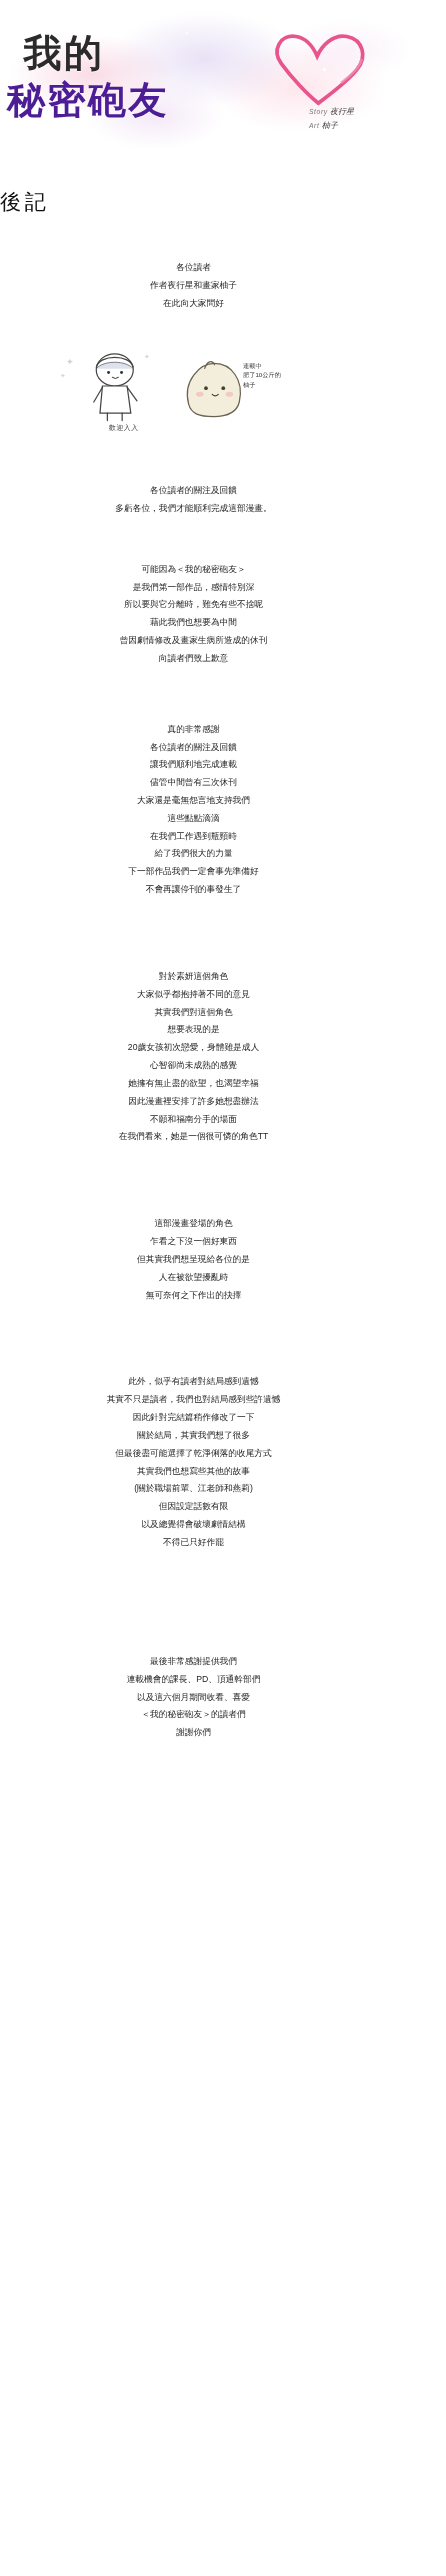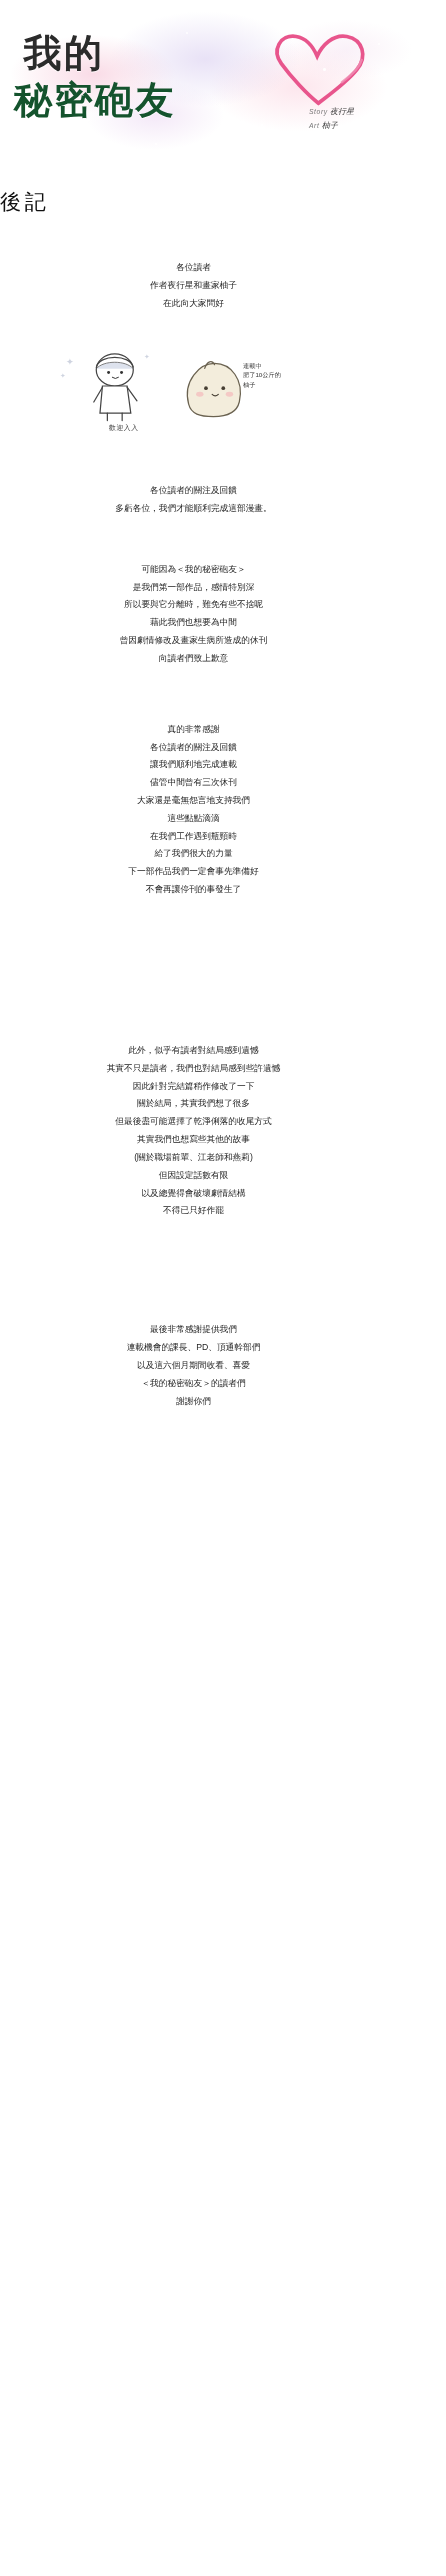--- a/index.html
+++ b/index.html
@@ -39,25 +39,25 @@
     left:23.6px; top:32px;
     font-size:38px;
     font-weight:bold;
     letter-spacing:2.5px;
     color:#2b2b2b;
     line-height:1.12;
     text-shadow:0 1.2px 0 rgba(255,255,255,.7);
   }
   .title-sub {
     position:absolute;
-    left:14px; top:79px;
+    left:7px; top:79px;
     font-size:38px;
     font-weight:bold;
     letter-spacing:2.5px;
-    color:#14532d;
+    color:#4c1d95;
     line-height:1.12;
     text-shadow:0 1.2px 0 rgba(255,255,255,.7);
   }
   .heart-svg { position:absolute; right:73px; top:25px; }
   .credits {
     position:absolute;
     right:93px; top:105px;
     text-align:left;
     font-size:8px;
     color:#3a3a3a;
@@ -213,21 +213,36 @@
 各位讀者的關注及回饋
 讓我們順利地完成連載
 儘管中間曾有三次休刊
 大家還是毫無怨言地支持我們
 這些點點滴滴
 在我們工作遇到瓶頸時
 給了我們很大的力量
 下一部作品我們一定會事先準備好
 不會再讓停刊的事發生了</div>
   <div class="spacer-lg"></div>
-  <div class="spacer-lg"></div>
+  <div class="block">對於素妍這個角色
+大家似乎都抱持著不同的意見
+其實我們對這個角色
+想要表現的是
+20歲女孩初次戀愛，身體雖是成人
+心智卻尚未成熟的感覺
+她擁有無止盡的欲望，也渴望幸福
+因此漫畫裡安排了許多她想盡辦法
+不願和福南分手的場面
+在我們看來，她是一個很可憐的角色TT</div>
+  <div class="spacer-lg"></div>
+  <div class="block">這部漫畫登場的角色
+乍看之下沒一個好東西
+但其實我們想呈現給各位的是
+人在被欲望擾亂時
+無可奈何之下作出的抉擇</div>
   <div class="spacer-lg"></div>
   <div class="block">此外，似乎有讀者對結局感到遺憾
 其實不只是讀者，我們也對結局感到些許遺憾
 因此針對完結篇稍作修改了一下
 關於結局，其實我們想了很多
 但最後盡可能選擇了乾淨俐落的收尾方式
 其實我們也想寫些其他的故事
 (關於職場前輩、江老師和燕莉)
 但因設定話數有限
 以及總覺得會破壞劇情結構

